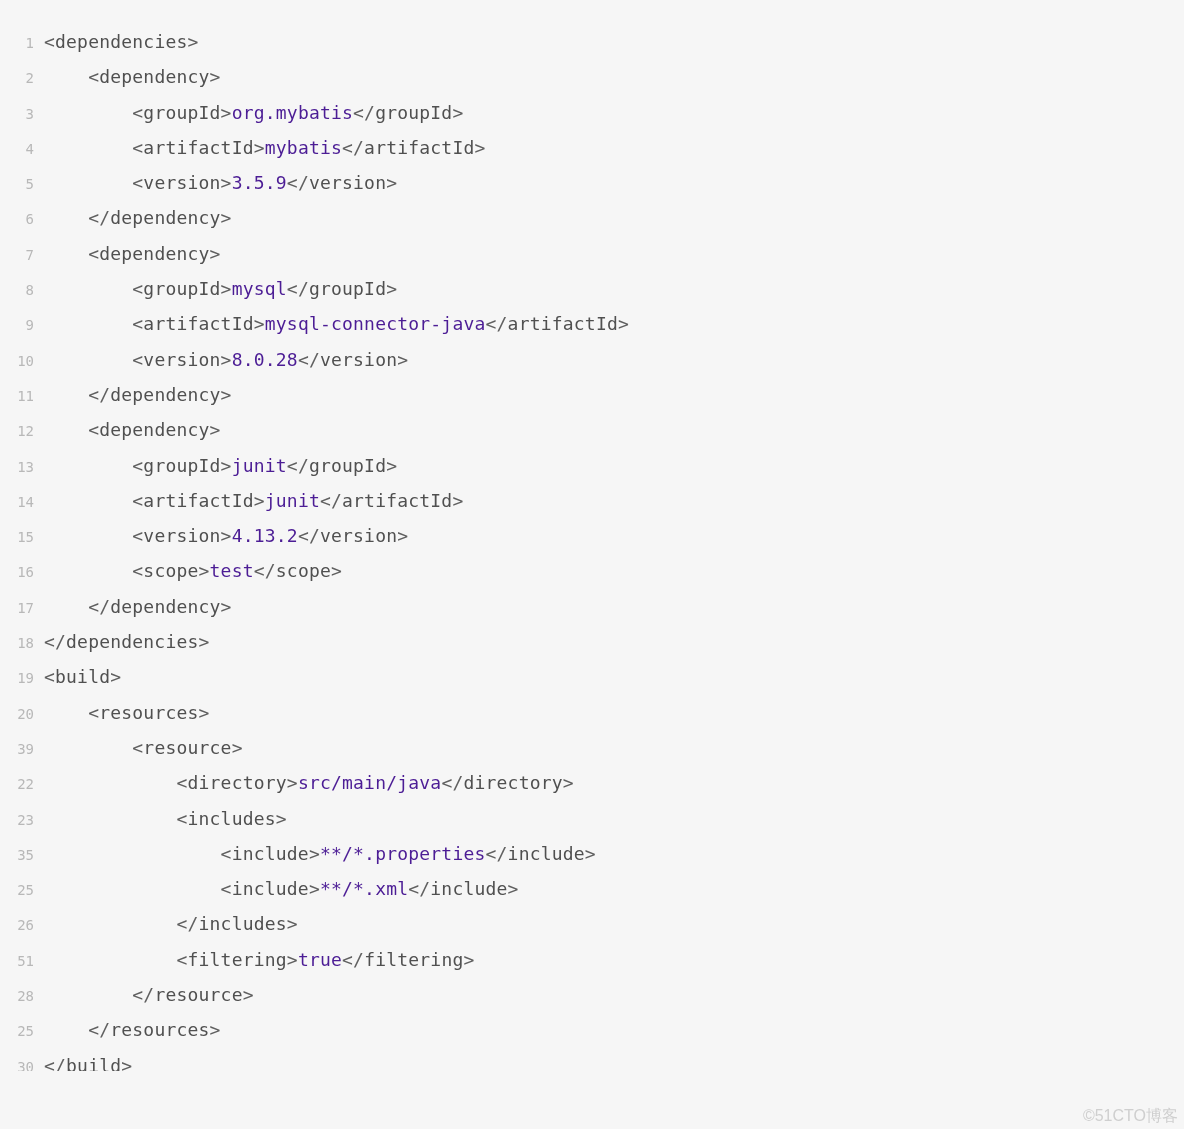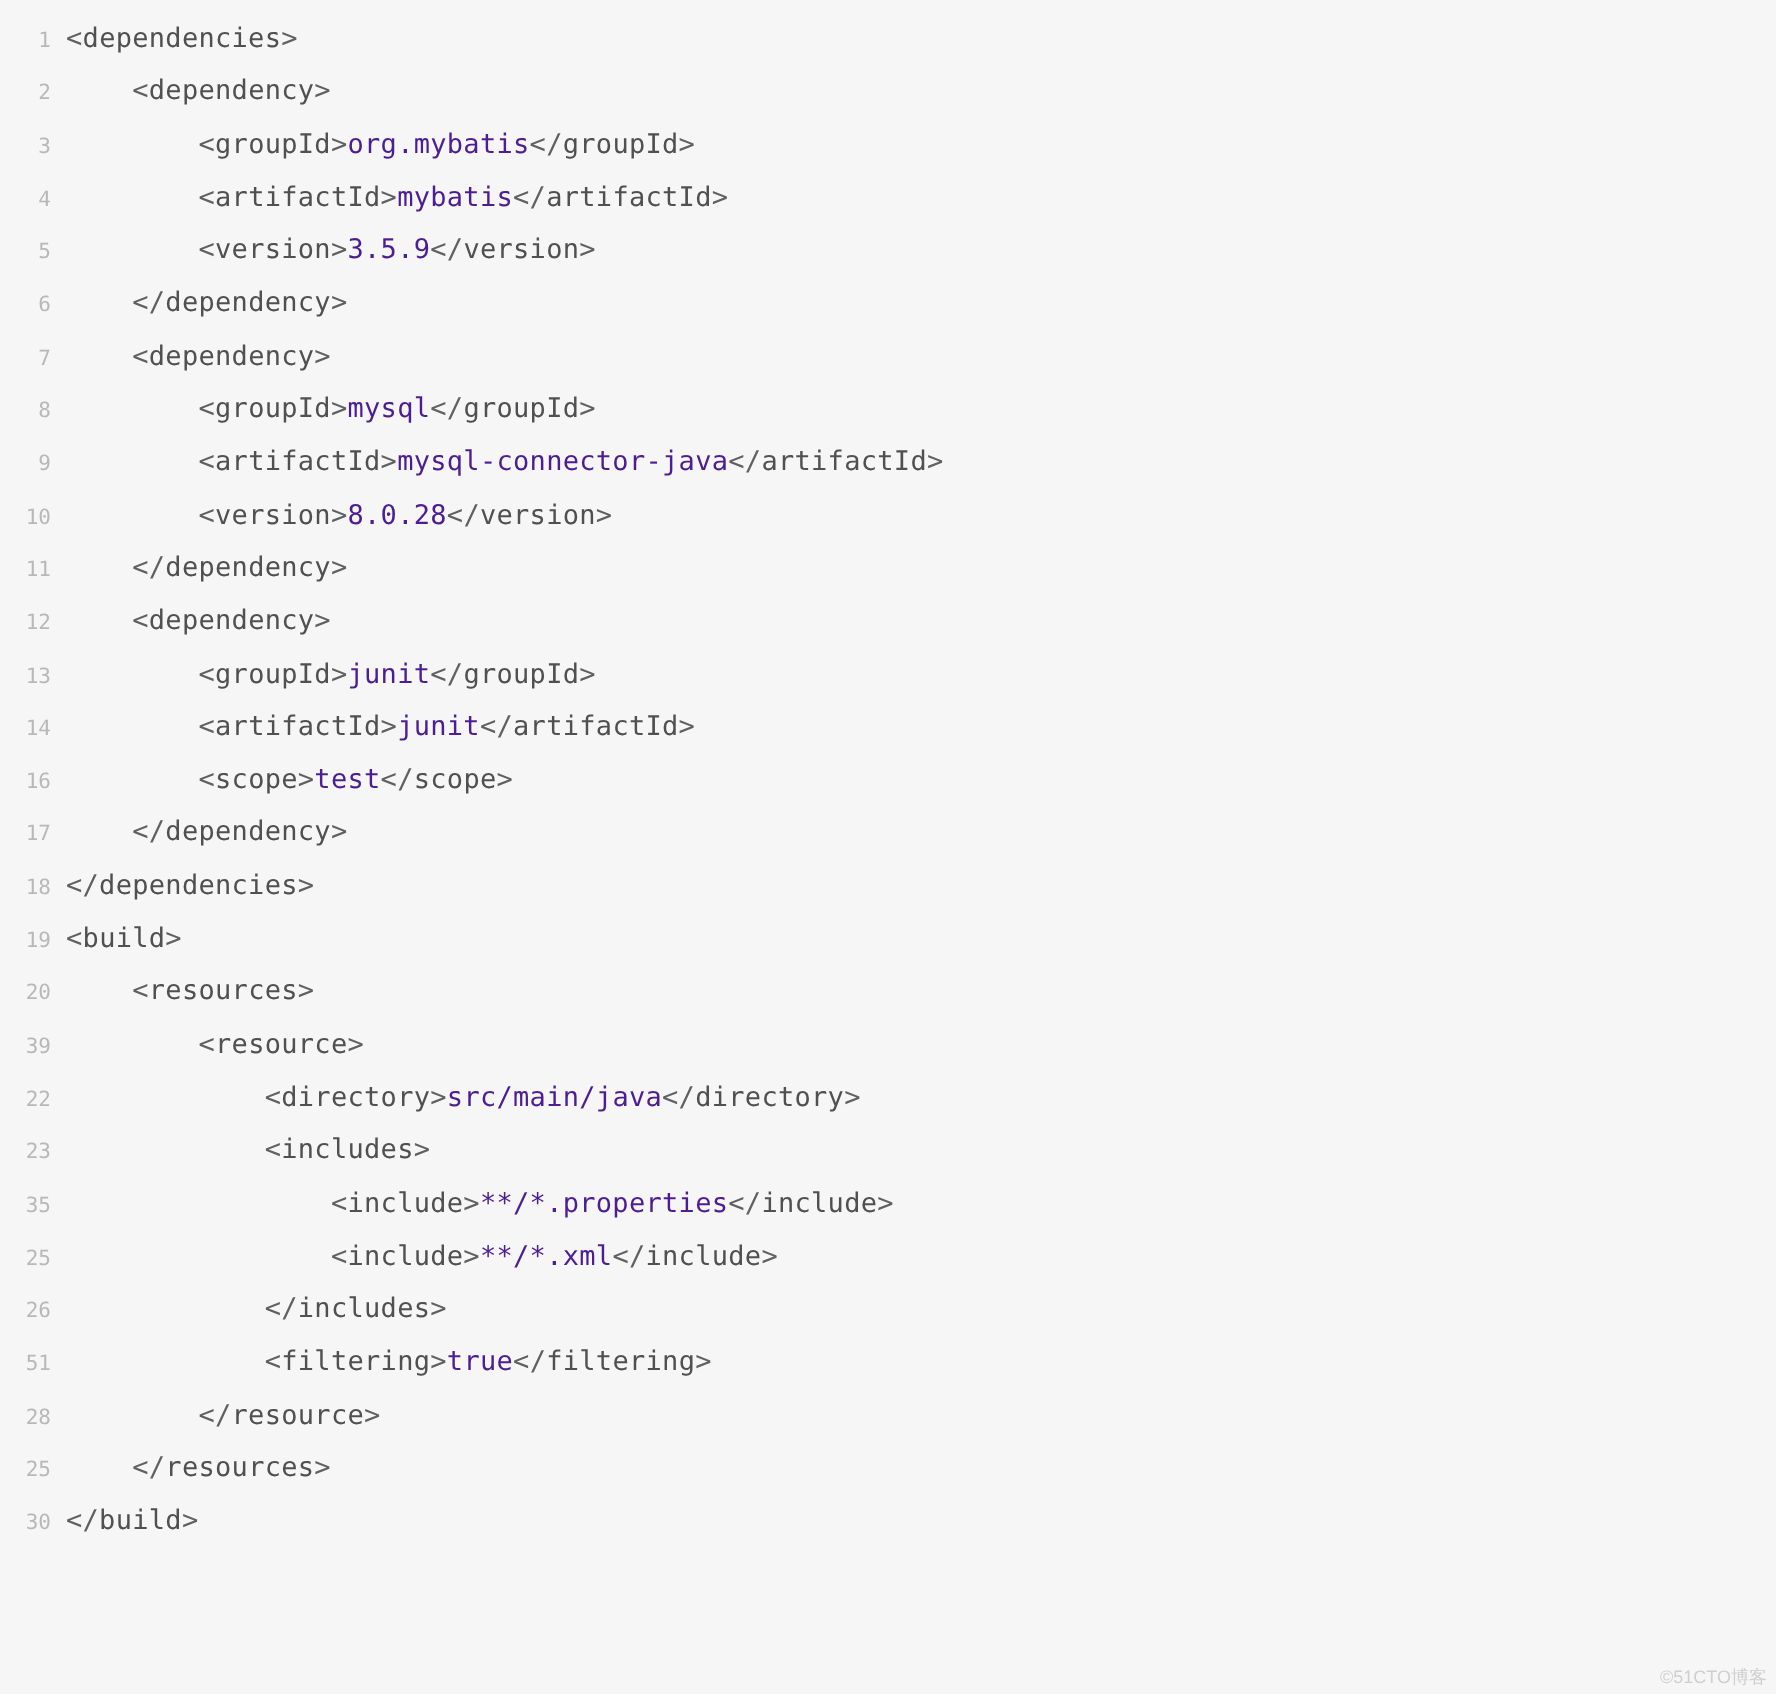--- a/index.html
+++ b/index.html
@@ -25,29 +25,30 @@
     color: #b8b8b8;
     font-size: 14px;
     padding-right: 10px;
     user-select: none;
     flex-shrink: 0;
   }
   .code {
     white-space: pre;
     color: #606060;
     letter-spacing: 0.2px;
+    margin-top: 16px;
   }
   .t { color: #505050; } 
   .p { color: #606060; } 
   .v { color: #4c1d95; } 
   .watermark {
     position: fixed;
     right: 6px;
     bottom: 2px;
-    font-size: 12px;
+    font-size: 16px;
     color: #cfcfcf;
     font-family: sans-serif;
   }
 </style>
 </head>
 <body>
 
 <div class="code-block" id="code-root">
     <div class="line">
       <span class="gutter">1</span>
@@ -97,20 +98,24 @@
       <span class="gutter">12</span>
       <span class="code">    <span class="p">&lt;</span><span class="t">dependency</span><span class="p">&gt;</span></span>
     </div>
     <div class="line">
       <span class="gutter">13</span>
       <span class="code">        <span class="p">&lt;</span><span class="t">groupId</span><span class="p">&gt;</span><span class="v">junit</span><span class="p">&lt;/</span><span class="t">groupId</span><span class="p">&gt;</span></span>
     </div>
     <div class="line">
       <span class="gutter">14</span>
       <span class="code">        <span class="p">&lt;</span><span class="t">artifactId</span><span class="p">&gt;</span><span class="v">junit</span><span class="p">&lt;/</span><span class="t">artifactId</span><span class="p">&gt;</span></span>
+    </div>
+    <div class="line">
+      <span class="gutter">15</span>
+      <span class="code">        <span class="p">&lt;</span><span class="t">version</span><span class="p">&gt;</span><span class="v">4.13.2</span><span class="p">&lt;/</span><span class="t">version</span><span class="p">&gt;</span></span>
     </div>
     <div class="line">
       <span class="gutter">16</span>
       <span class="code">        <span class="p">&lt;</span><span class="t">scope</span><span class="p">&gt;</span><span class="v">test</span><span class="p">&lt;/</span><span class="t">scope</span><span class="p">&gt;</span></span>
     </div>
     <div class="line">
       <span class="gutter">17</span>
       <span class="code">    <span class="p">&lt;/</span><span class="t">dependency</span><span class="p">&gt;</span></span>
     </div>
     <div class="line">

